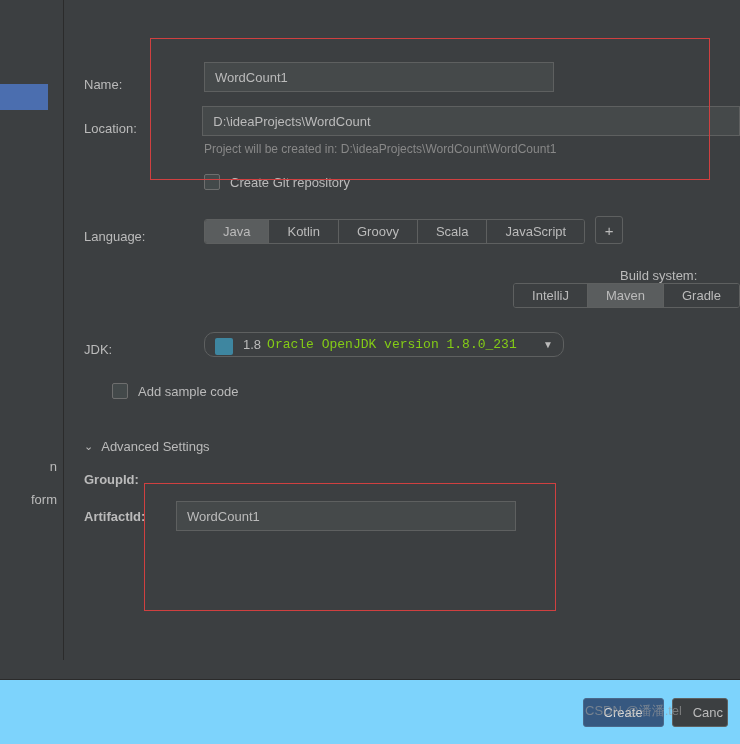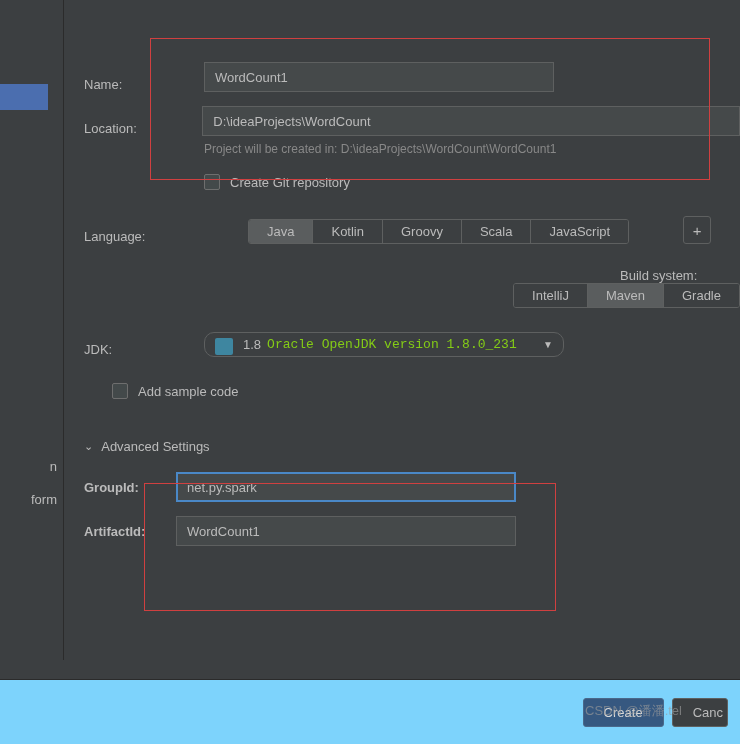--- a/index.html
+++ b/index.html
@@ -253,21 +253,21 @@
     <input class="text-input location-input" value="D:\ideaProjects\WordCount" style="">
   </div>
 
   <div class="hint-text">Project will be created in: D:\ideaProjects\WordCount\WordCount1</div>
 
   <div class="checkbox-row">
     <div class="checkbox"></div>
     <div>Create Git repository</div>
   </div>
 
-  <div class="form-row" style="margin-bottom:24px;gap:44px;">
+  <div class="form-row" style="margin-bottom:24px;">
     <div class="form-label">Language:</div>
     <div class="segmented">
       <button class="seg-btn selected">Java</button>
       <button class="seg-btn">Kotlin</button>
       <button class="seg-btn">Groovy</button>
       <button class="seg-btn">Scala</button>
       <button class="seg-btn">JavaScript</button>
     </div>
     <button class="plus-btn">+</button>
   </div>
@@ -296,21 +296,20 @@
     <div>Add sample code</div>
   </div>
 
   <div class="advanced-header">
     <span class="chevron">⌄</span>
     <span>Advanced Settings</span>
   </div>
 
   <div class="advanced-row">
     <div class="advanced-label">GroupId:</div>
-    <input class="advanced-input focused" value="net.py.spark" style="">
   </div>
 
   <div class="advanced-row">
     <div class="advanced-label">ArtifactId:</div>
     <input class="advanced-input" value="WordCount1" style="">
   </div>
 
 </div>
 
 <div class="footer">

